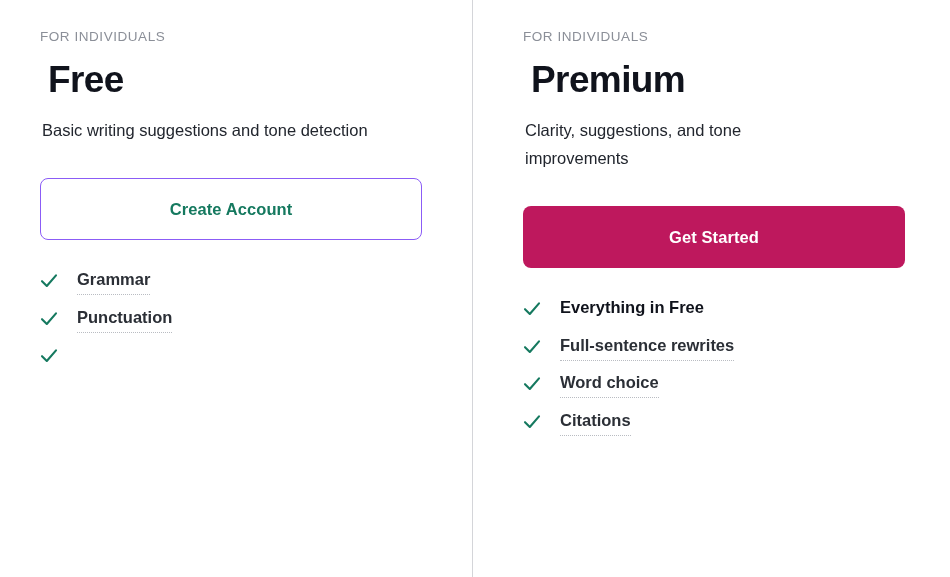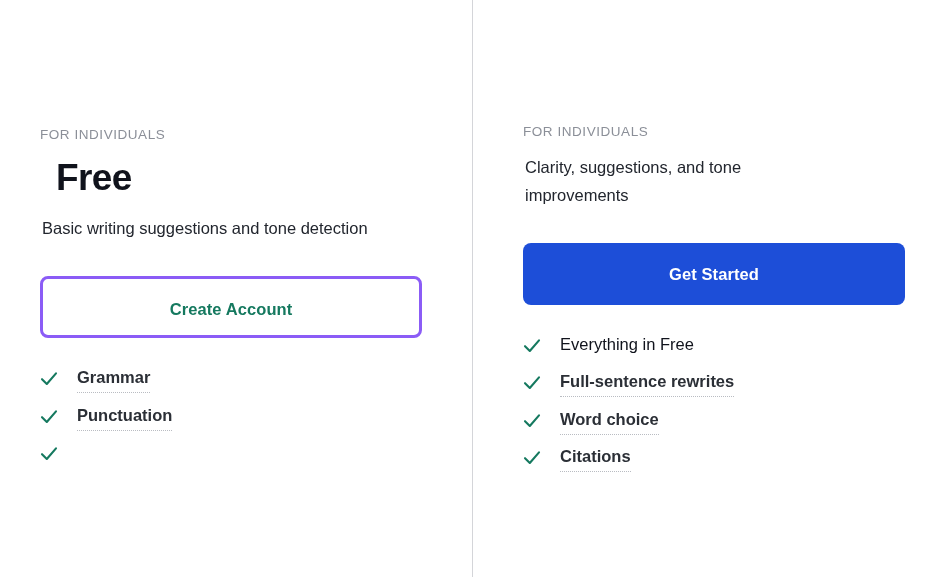--- a/index.html
+++ b/index.html
@@ -14,21 +14,20 @@
     -webkit-font-smoothing: antialiased;
     overflow: hidden;
   }
 
   .pricing-wrap {
     position: relative;
     width: 950px;
     height: 577px;
     display: flex;
     box-sizing: border-box;
-    align-items: center;
   }
 
   .divider {
     position: absolute;
     left: 472px;
     top: 0;
     width: 1px;
     height: 577px;
     background: #d4d5d9;
   }
@@ -54,21 +53,21 @@
     line-height: 18px;
     margin: 0 0 12px 0;
     font-weight: 400;
   }
 
   .plan-name {
     font-size: 37px;
     line-height: 44px;
     font-weight: 700;
     color: #10131c;
-    margin: 0 0 14px 16px;
+    margin: 0 0 14px 8px;
     letter-spacing: -0.6px;
   }
 
   .plan-desc {
     font-size: 16.5px;
     line-height: 28px;
     color: #22262e;
     margin: 2px;
     max-width: 330px;
     font-weight: 400;
@@ -88,26 +87,26 @@
     line-height: 62px;
     text-align: center;
     box-sizing: border-box;
     cursor: pointer;
     padding: 0;
     letter-spacing: 0.1px;
     font-family: "Liberation Sans", sans-serif;
   }
   .cta-outline {
     background: #ffffff;
-    border: 3px solid #8b5cf6;
+    border: 1px solid #8b5cf6;
     color: #15795f;
     line-height: 60px;
   }
   .cta-solid {
-    background: #1d4ed8;
+    background: #be185d;
     border: none;
     color: #ffffff;
   }
 
   .features {
     list-style: none;
     margin: 0;
     padding: 0;
     margin-top: 28px;
   }
@@ -128,21 +127,21 @@
     font-size: 16.5px;
     line-height: 22px;
     color: #2b2f36;
     border-bottom: 1px dotted #b9bcc2;
     padding-bottom: 4px;
     display: inline-block;
     font-weight: 700;
   }
   .feature.no-underline .feature-label {
     border-bottom: 1px solid transparent;
-    font-weight: 400;
+    font-weight: 700;
     color: #10131c;
   }
 </style>
 </head>
 <body>
 
 <div class="pricing-wrap">
 
   <section class="plan plan-left">
     <div class="eyebrow">FOR INDIVIDUALS</div>
@@ -169,20 +168,21 @@
           <path d="M2 9.2 L6.8 14 L16 3.4" stroke="#15795f" stroke-width="2.1" stroke-linecap="round" stroke-linejoin="round"></path>
         </svg>
       </li>
     </ul>
   </section>
 
   <div class="divider"></div>
 
   <section class="plan plan-right">
     <div class="eyebrow">FOR INDIVIDUALS</div>
+    <h2 class="plan-name">Premium</h2>
     <p class="plan-desc">Clarity, suggestions, and tone improvements</p>
 
     <button class="cta cta-solid">Get Started</button>
 
     <ul class="features">
       <li class="feature no-underline">
         <svg class="check-icon" viewBox="0 0 18 18" fill="none" xmlns="http://www.w3.org/2000/svg">
           <path d="M2 9.2 L6.8 14 L16 3.4" stroke="#15795f" stroke-width="2.1" stroke-linecap="round" stroke-linejoin="round"></path>
         </svg>
         <span class="feature-label">Everything in Free</span>

